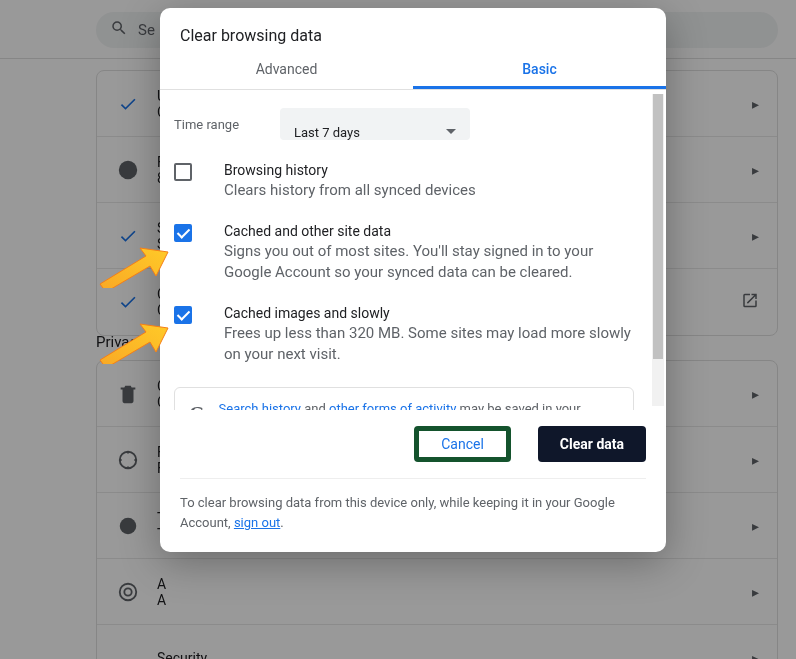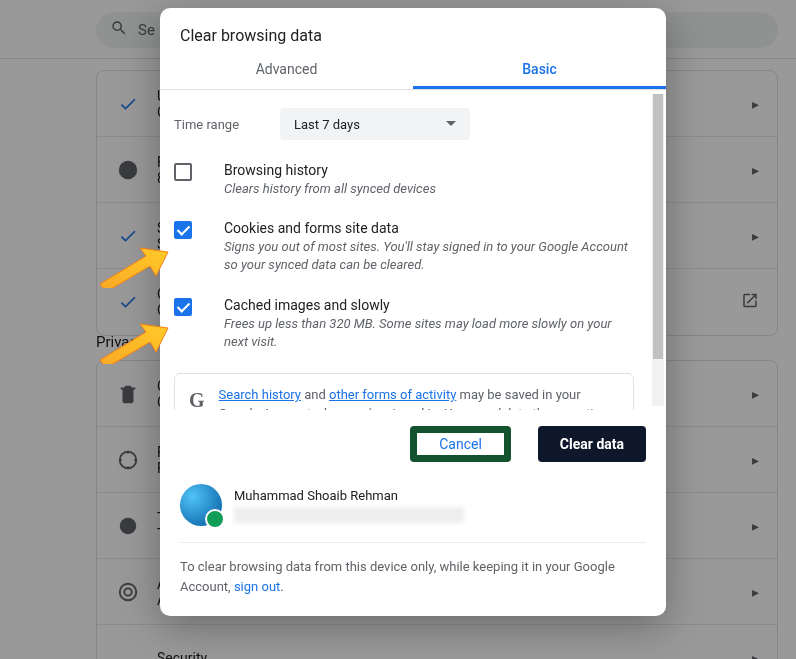--- a/index.html
+++ b/index.html
@@ -31,48 +31,48 @@
   .tab.active::after { content:""; position:absolute; left:0; right:0; bottom:0; height:3px; background:#1a73e8; }
   .tab-hr { height:1px; background:#e0e0e0; }
 
   .scroll-area { position:relative; max-height:320px; overflow:hidden; }
   .inner { padding:18px 32px 2px 14px; }
   .scrollbar { position:absolute; right:2px; top:4px; bottom:4px; width:12px; background:#f1f1f1; }
   .scroll-thumb { position:absolute; top:0; left:1px; width:10px; height:85%; background:#c1c1c1; }
 
   .tr-row { display:flex; align-items:center; gap:32px; margin-bottom:22px; }
   .tr-label { font-size:13px; color:#5f6368; width:74px; }
-  .select { height:32px; background:#f1f3f4; border-radius:4px; width:190px; display:flex; align-items:center; justify-content:space-between; padding:0 14px; font-size:13px; color:#202124; cursor:pointer; }
+  .select { height:32px; background:#f1f3f4; border-radius:4px; width:190px; display:flex; align-items:flex-end; justify-content:space-between; padding:0 14px; font-size:13px; color:#202124; cursor:pointer; }
   .select svg{ width:10px; height:10px; fill:#5f6368; }
 
   .opt { display:flex; gap:32px; margin-bottom:22px; }
   .checkbox { width:18px; height:18px; border:2px solid #5f6368; border-radius:2px; flex-shrink:0; margin-top:1px; cursor:pointer; }
   .checkbox.checked { background:#1a73e8; border-color:#1a73e8; position:relative; }
   .checkbox.checked::after { content:""; position:absolute; left:4px; top:0; width:5px; height:10px; border:solid #fff; border-width:0 2px 2px 0; transform:rotate(45deg); }
   .opt-txt .opt-title{ font-size:14px; color:#202124; margin-bottom:2px; }
-  .opt-txt .opt-desc{ font-size:13px; color:#5f6368; line-height:1.4;font-style:italic; }
+  .opt-txt .opt-desc{ font-size:15px; color:#5f6368; line-height:1.4; }
 
   .notice { border:1px solid #e0e0e0; border-radius:6px; padding:12px 14px; display:flex; gap:14px; font-size:13px; color:#5f6368; line-height:1.45; }
   .notice .g { flex-shrink:0; font-weight:700; color:#5f6368; font-size:20px; font-family:Georgia, 'Times New Roman', serif; }
   .notice a{ color:#1a73e8; text-decoration:underline; }
 
   .btns { display:flex; justify-content:flex-end; gap:10px; padding:16px 20px; }
   .btn { height:36px; padding:0 22px; border-radius:4px; font-size:14px; display:flex; align-items:center; cursor:pointer; }
-  .btn-cancel { color:#1a73e8; background:#fff; border:7px solid #14532d; }
+  .btn-cancel { color:#1a73e8; background:#fff; border:5px solid #14532d; }
   .btn-primary { color:#fff; background:#0f172a; font-weight:700;margin-left:17px; }
 
   .avatar-row { display:flex; align-items:center; gap:12px; padding:6px 20px 16px; }
   .avatar { width:42px; height:42px; border-radius:50%; background: radial-gradient(circle at 30% 30%, #4fc3f7, #01579b); position:relative; flex-shrink:0; }
   .avatar::after{ content:""; position:absolute; right:-3px; bottom:-3px; width:16px; height:16px; background:#0f9d58; border:2px solid #fff; border-radius:50%; }
   .avatar-name { font-size:13px; color:#202124; }
   .avatar-blur { width:230px; height:16px; background:#eee; filter:blur(2px); margin-top:4px; }
 
   .footer-hr { height:1px; background:#eee; margin:0 20px; }
   .footer-txt { font-size:13px; color:#5f6368; padding:14px 20px 20px; line-height:1.5; }
-  .footer-txt a{ color:#1a73e8; }
+  .footer-txt a{ color:#1a73e8; text-decoration:underline; }
 
   
   .arrow { position:absolute; width:72px; height:44px; pointer-events:none; }
   .arrow svg { width:100%; height:100%; }
 </style>
 </head>
 <body>
 
 <div class="bg">
   <div class="bg-search">
@@ -201,21 +201,21 @@
         <div class="checkbox"></div>
         <div class="opt-txt">
           <div class="opt-title">Browsing history</div>
           <div class="opt-desc">Clears history from all synced devices</div>
         </div>
       </div>
 
       <div class="opt">
         <div class="checkbox checked"></div>
         <div class="opt-txt">
-          <div class="opt-title">Cookies and forms site data</div>
+          <div class="opt-title">Cached and other site data</div>
           <div class="opt-desc">Signs you out of most sites. You'll stay signed in to your Google Account so your synced data can be cleared.</div>
         </div>
       </div>
 
       <div class="opt">
         <div class="checkbox checked"></div>
         <div class="opt-txt">
           <div class="opt-title">Cached images and slowly</div>
           <div class="opt-desc">Frees up less than 320 MB. Some sites may load more slowly on your next visit.</div>
         </div>
@@ -231,27 +231,20 @@
     <div class="scrollbar">
       <div class="scroll-thumb"></div>
     </div>
   </div>
 
   <div class="btns">
     <div class="btn btn-cancel">Cancel</div>
     <div class="btn btn-primary">Clear data</div>
   </div>
 
-  <div class="avatar-row">
-    <div class="avatar"></div>
-    <div>
-      <div class="avatar-name">Muhammad Shoaib Rehman</div>
-      <div class="avatar-blur"></div>
-    </div>
-  </div>
 
   <div class="footer-hr"></div>
   <div class="footer-txt">
     <span>To clear browsing data from this device only, while keeping it in your Google Account, </span><a>sign out</a><span>.</span>
   </div>
 </div>
 
 <div class="arrow" style="left:98px; top:244px;">
   <svg viewBox="0 0 72 44">
       <defs>

